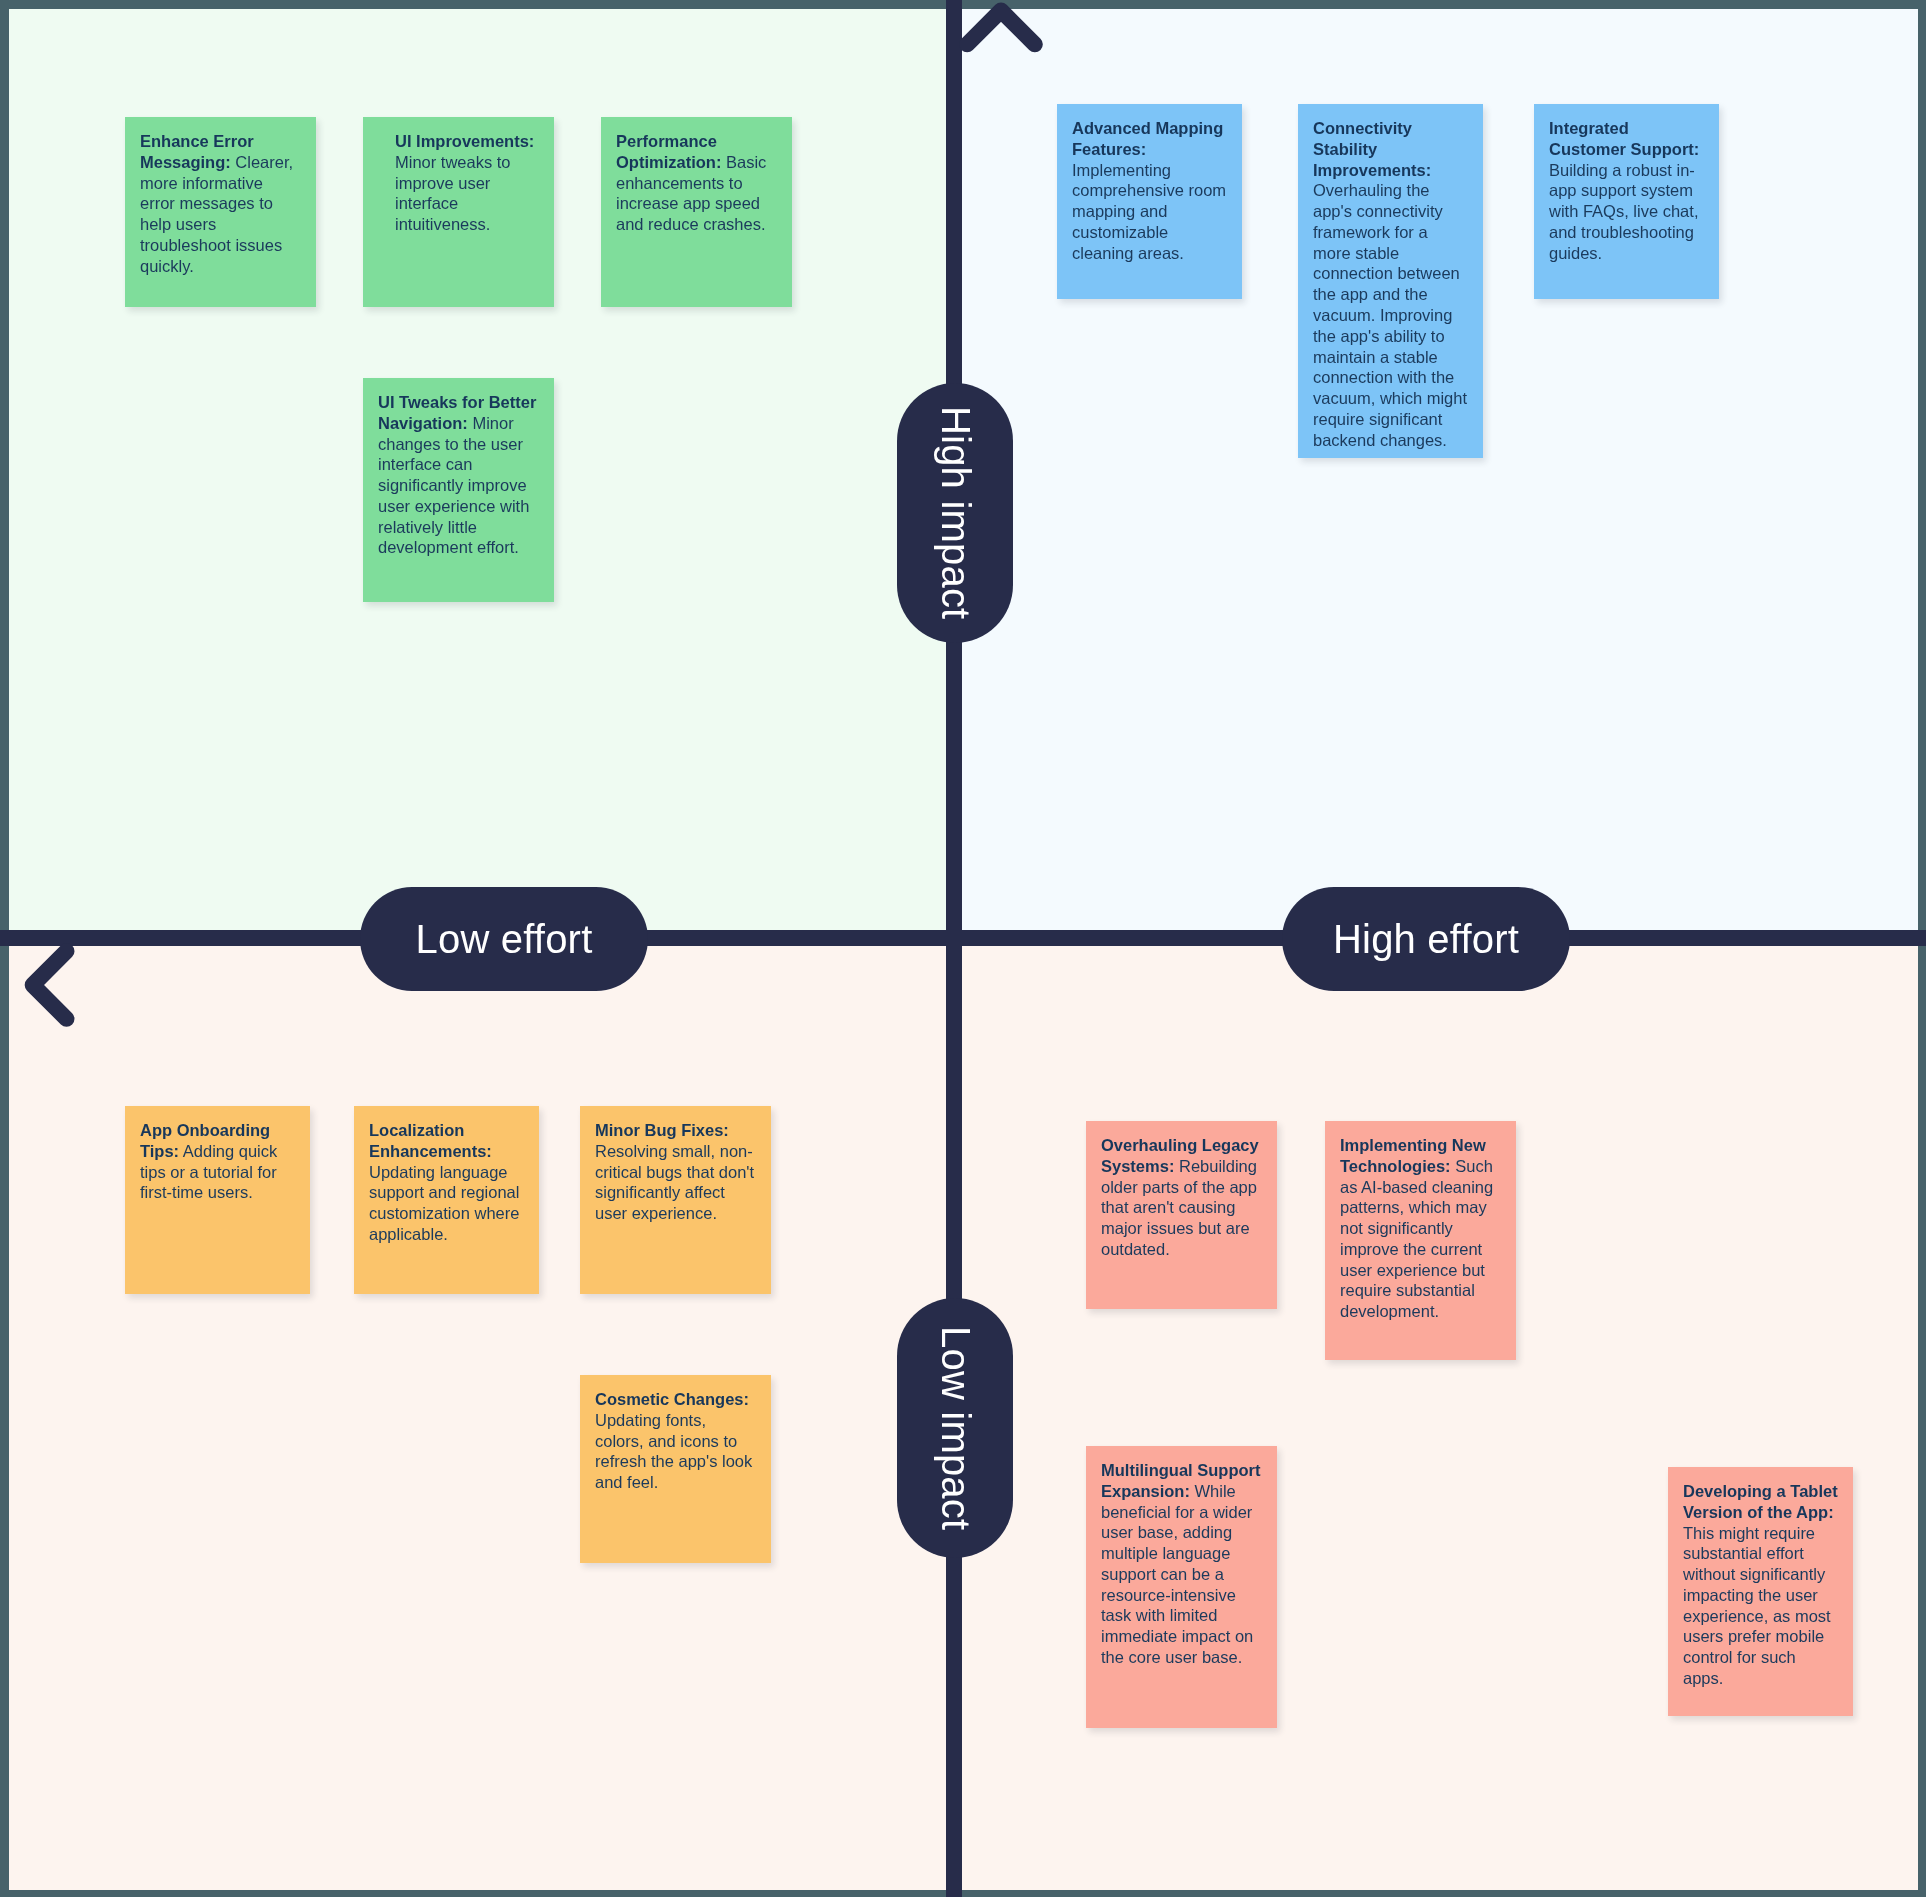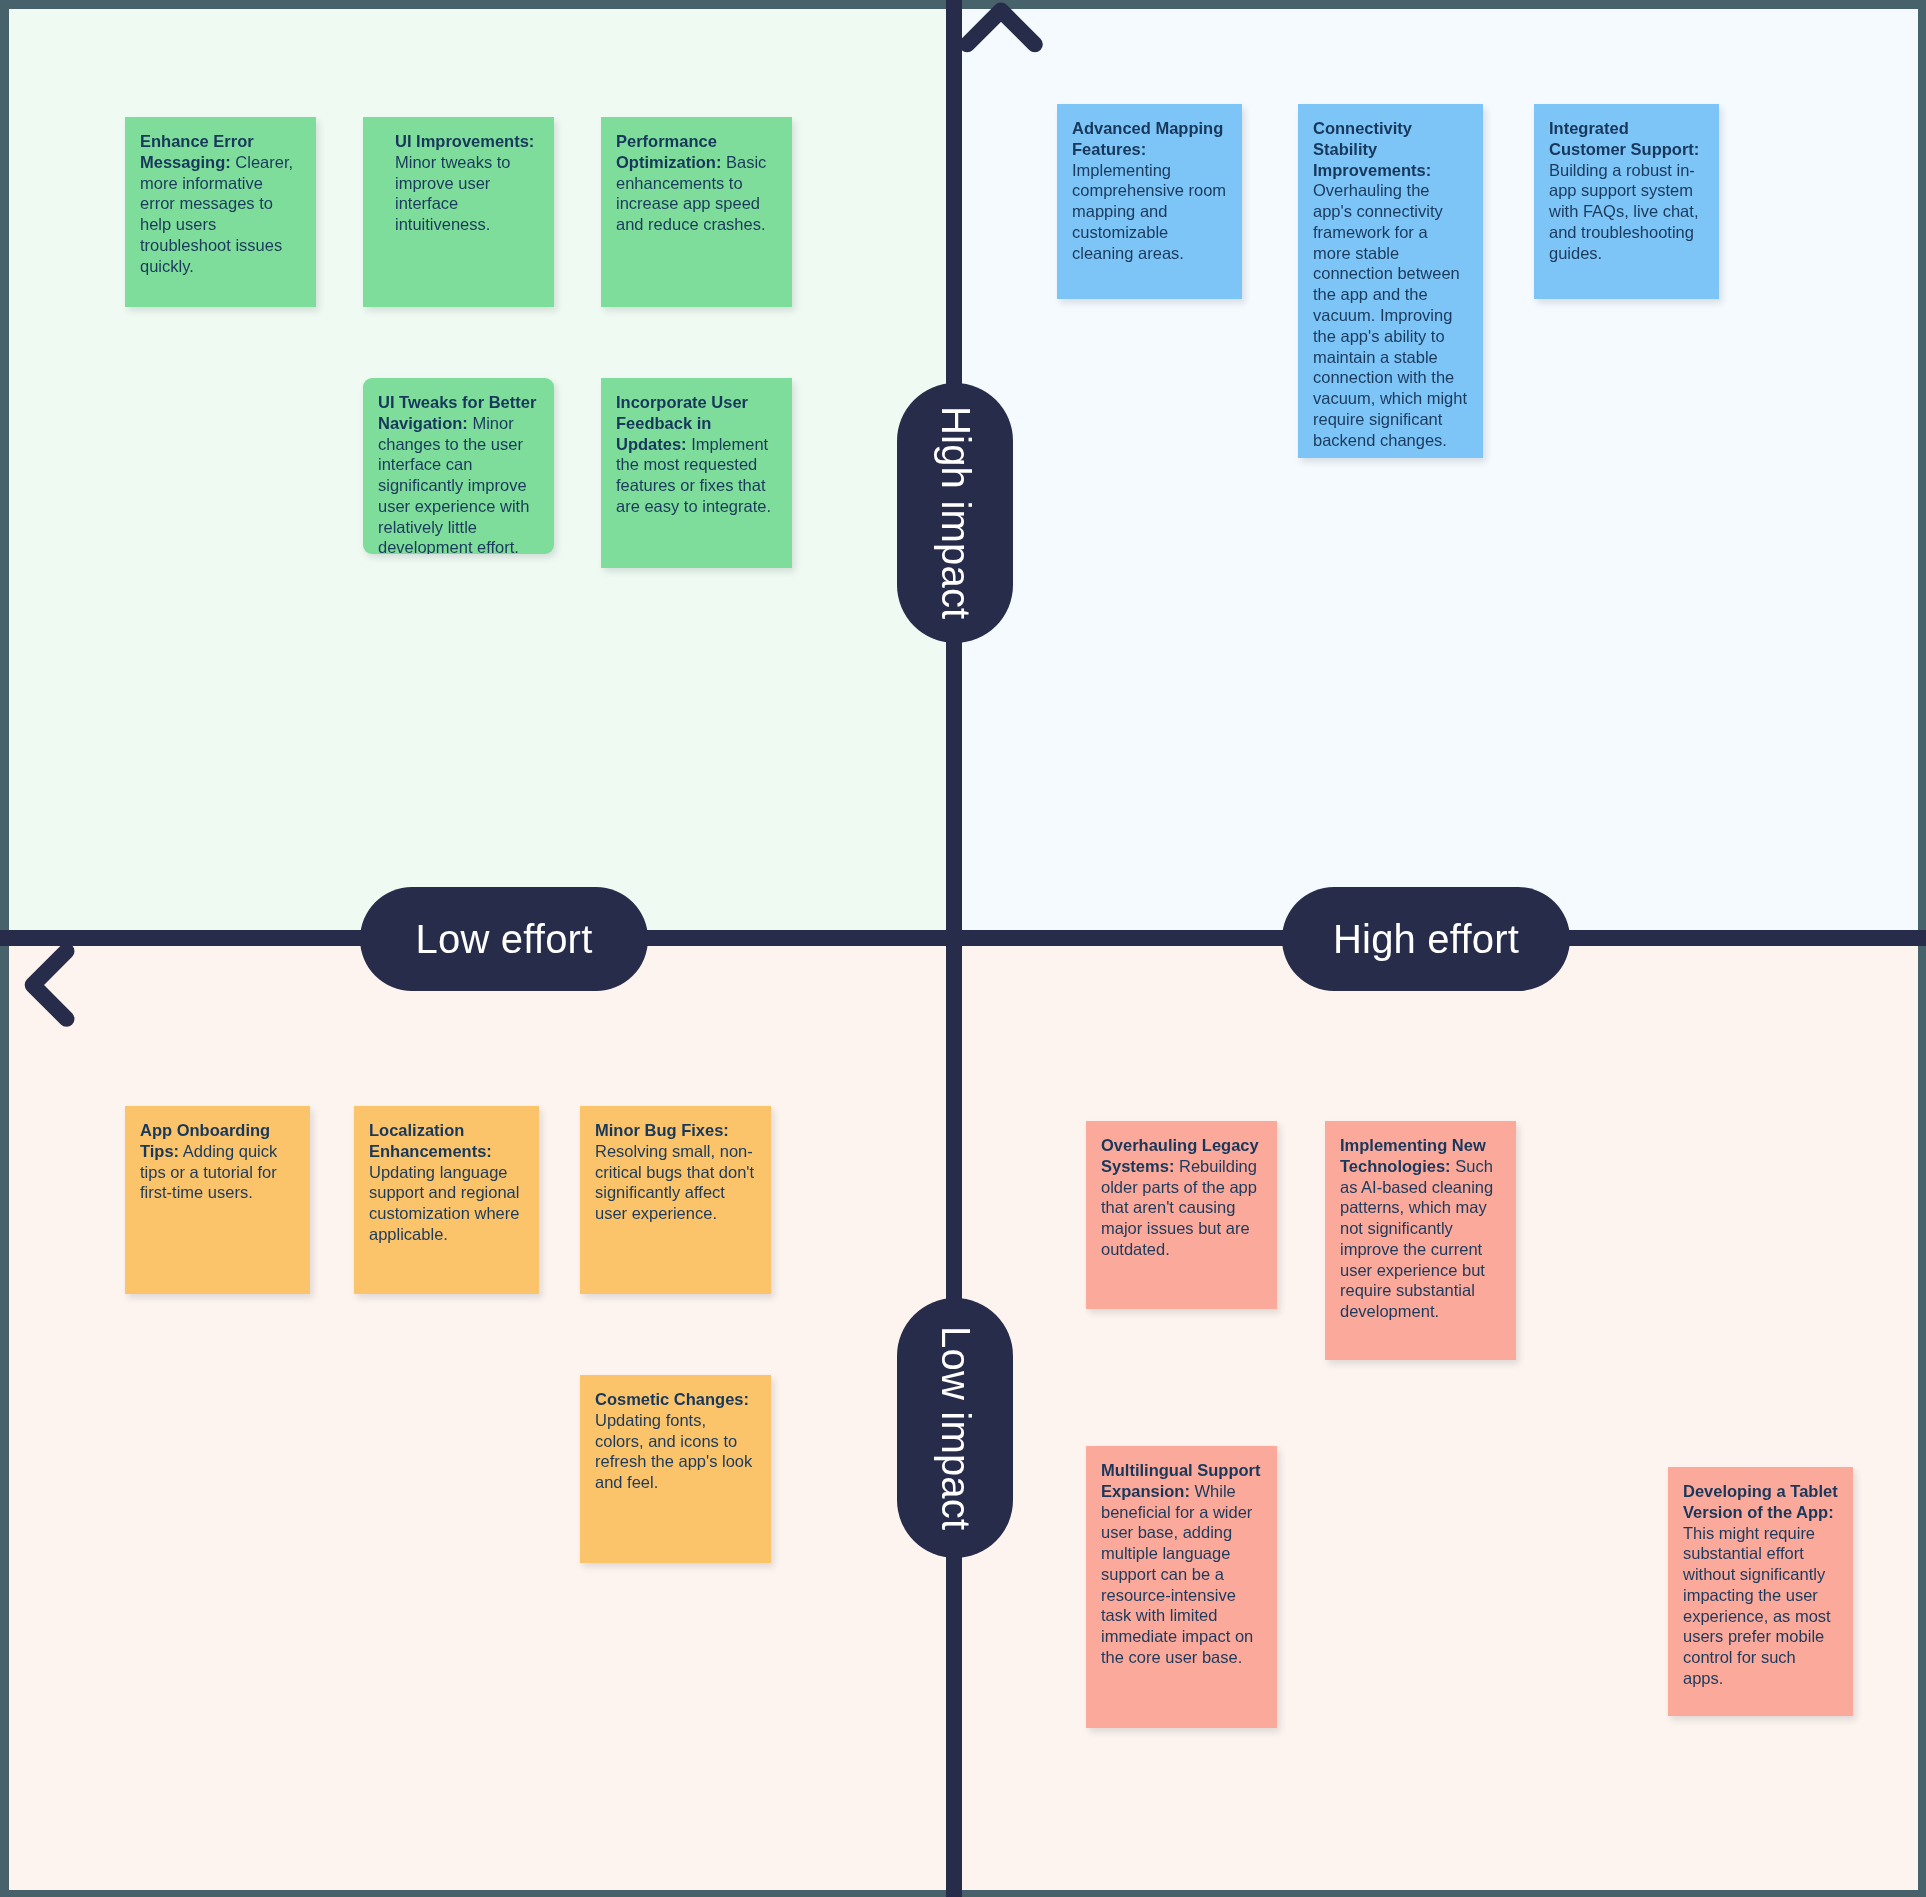--- a/index.html
+++ b/index.html
@@ -178,27 +178,24 @@
   </div>
 
   <div class="card green" style="left:363px; top:117px; width:191px; height:190px;padding-left:32px;">
     <b>UI Improvements:</b><span> Minor tweaks to improve user interface intuitiveness.</span>
   </div>
 
   <div class="card green" style="left:601px; top:117px; width:191px; height:190px;">
     <b>Performance Optimization:</b><span> Basic enhancements to increase app speed and reduce crashes.</span>
   </div>
 
-  <div class="card green" style="left:363px; top:378px; width:191px; height:176px;border-radius:9px;">
+  <div class="card green" style="left:363px; top:378px; width:191px; height:224px;">
     <b>UI Tweaks for Better Navigation:</b><span> Minor changes to the user interface can significantly improve user experience with relatively little development effort.</span>
   </div>
 
-  <div class="card green" style="left:601px; top:378px; width:191px; height:190px;">
-    <b>Incorporate User Feedback in Updates:</b><span> Implement the most requested features or fixes that are easy to integrate.</span>
-  </div>
 
   <div class="card blue" style="left:1057px; top:104px; width:185px; height:195px;">
     <b>Advanced Mapping Features:</b><span> Implementing comprehensive room mapping and customizable cleaning areas.</span>
   </div>
 
   <div class="card blue" style="left:1298px; top:104px; width:185px; height:354px;">
     <b>Connectivity Stability Improvements:</b><span> Overhauling the app's connectivity framework for a more stable connection between the app and the vacuum. Improving the app's ability to maintain a stable connection with the vacuum, which might require significant backend changes.</span>
   </div>
 
   <div class="card blue" style="left:1534px; top:104px; width:185px; height:195px;">

